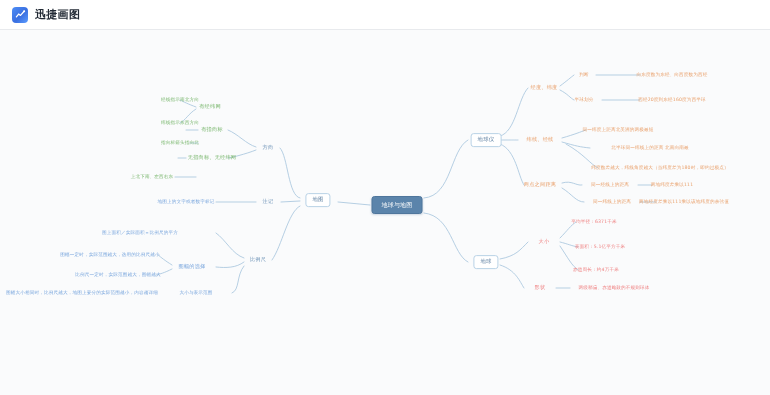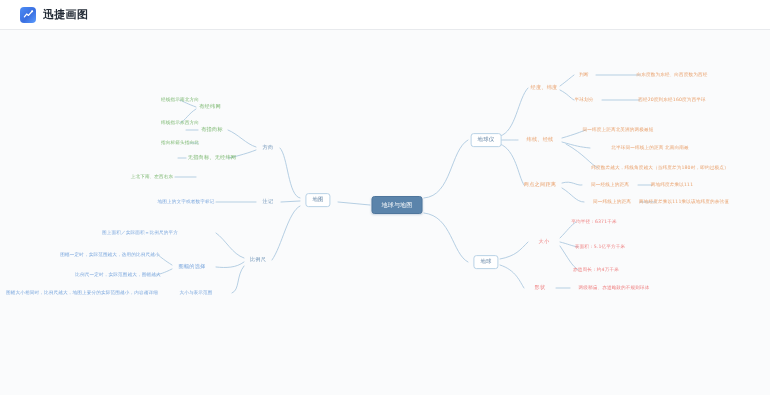--- a/index.html
+++ b/index.html
@@ -7,21 +7,21 @@
     width:770px;height:395px;overflow:hidden;
     background:#fafbfc;
     font-family:"DejaVu Sans","Liberation Sans",sans-serif;
   }
   #app{position:relative;width:770px;height:395px;background:#fafbfc;}
 
   
   .header{
     position:absolute;left:0;top:0;width:770px;height:30px;
     background:#ffffff;border-bottom:1px solid #e8eaed;
-    display:flex;align-items:center;box-sizing:border-box;padding-left:20px;
+    display:flex;align-items:center;box-sizing:border-box;padding-left:12px;
     z-index:30;
     text-align:right;
   }
   .logo-mark{
     width:16px;height:16px;border-radius:4px;
     background:linear-gradient(135deg,#4d8df6 0%,#3a6fe0 55%,#5b9cff 100%);
     display:flex;align-items:center;justify-content:center;
     flex:none;
   }
   .logo-mark svg{display:block;}

